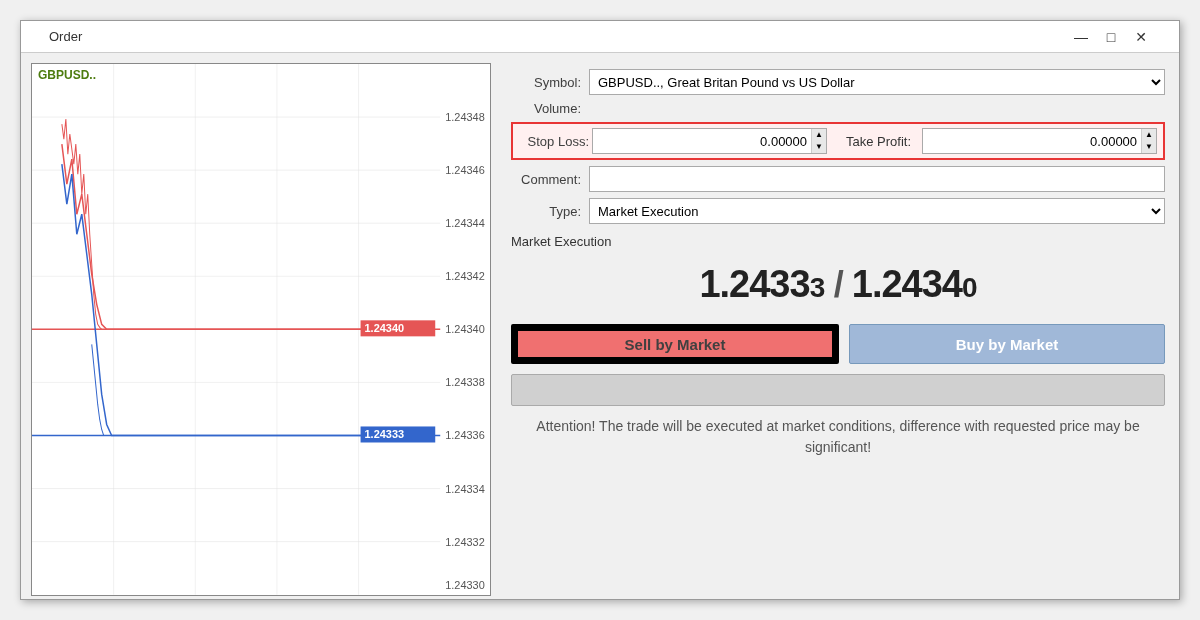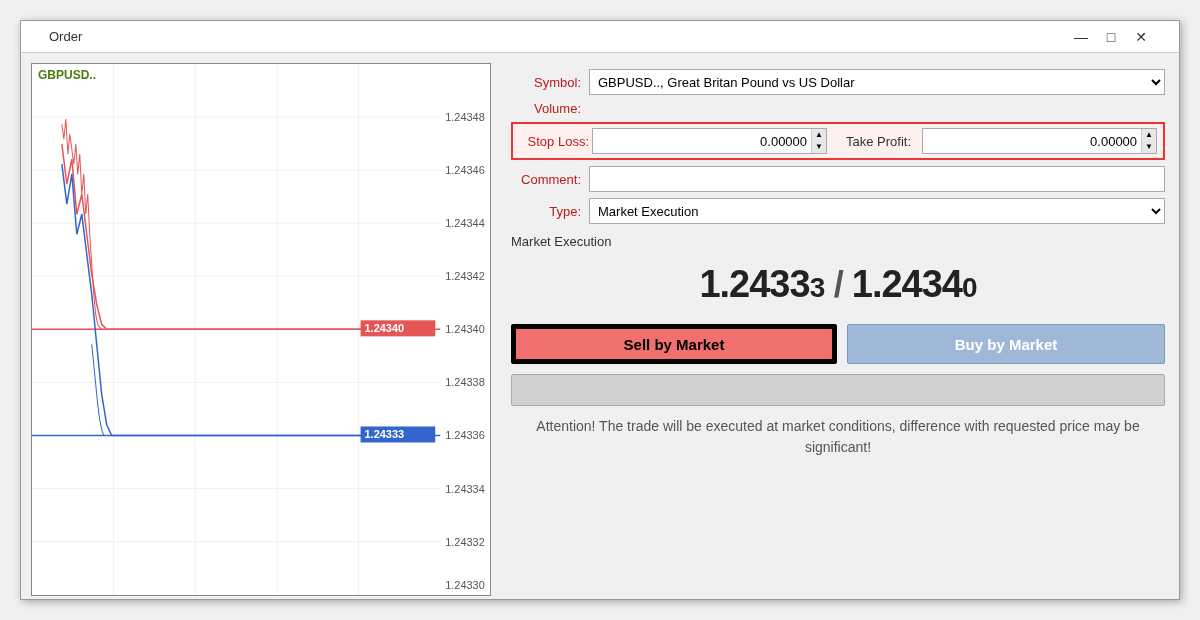--- a/index.html
+++ b/index.html
@@ -92,21 +92,21 @@
       padding: 6px 4px;
     }
     .form-row {
       display: flex;
       align-items: center;
       gap: 8px;
     }
     .form-label {
       width: 70px;
       text-align: right;
-      color: #b91c1c;
+      color: #404040;
       font-size: 13px;
       flex-shrink: 0;
     }
     .spin-btns {
       display: flex;
       flex-direction: column;
       height: 100%;
       border-left: 1px solid #ccc;
     }
     .spin-btn {
@@ -212,22 +212,22 @@
     }
     .buttons-row {
       display: flex;
       gap: 10px;
       margin: 4px 0;
     }
     .sell-btn {
       flex: 1;
       height: 40px;
       background: #f07070;
-      border: 5px solid #000000;
-      color: #000000;
+      border: 7px solid #000000;
+      color: #404040;
       font-size: 15px;
       font-weight: bold;
       cursor: pointer;
       border-radius: 2px;
     }
     .buy-btn {
       flex: 1;
       height: 40px;
       background: #a0b8d8;
       border: 1px solid #7799bb;

